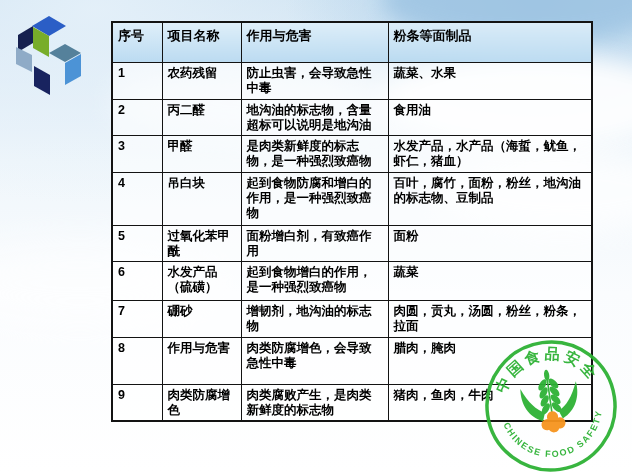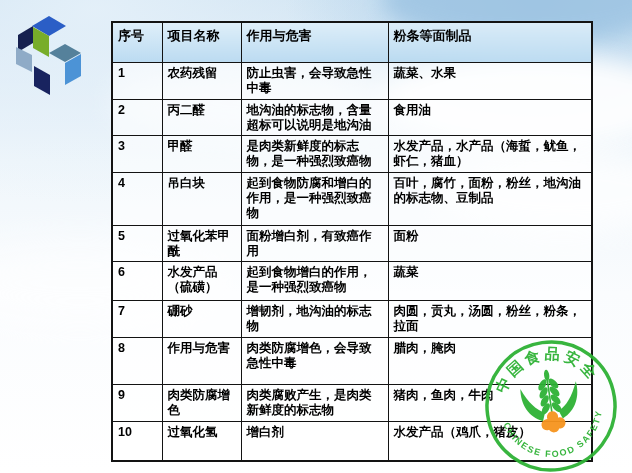--- a/index.html
+++ b/index.html
@@ -137,26 +137,20 @@
         <td class="name">作用与危害</td>
         <td>肉类防腐增色，会导致急性中毒</td>
         <td>腊肉，腌肉</td>
       </tr>
       <tr>
         <td>9</td>
         <td class="name">肉类防腐增色</td>
         <td>肉类腐败产生，是肉类新鲜度的标志物</td>
         <td>猪肉，鱼肉，牛肉</td>
       </tr>
-      <tr>
-        <td>10</td>
-        <td class="name">过氧化氢</td>
-        <td>增白剂</td>
-        <td>水发产品（鸡爪，猪皮）</td>
-      </tr>
     </tbody>
   </table>
 
   <svg class="stamp" viewBox="0 0 140 140">
     <g transform="rotate(-8 70 70)">
       <circle cx="70" cy="70" r="64" fill="none" stroke-width="3.5" stroke="#2eb235"></circle>
       <defs>
         <path id="arcCN" d="M 23,70 A 47,47 0 1 1 117,70" fill="none"></path>
         <path id="arcEN" d="M 19,70 A 51,51 0 1 0 121,70" fill="none"></path>
       </defs>

